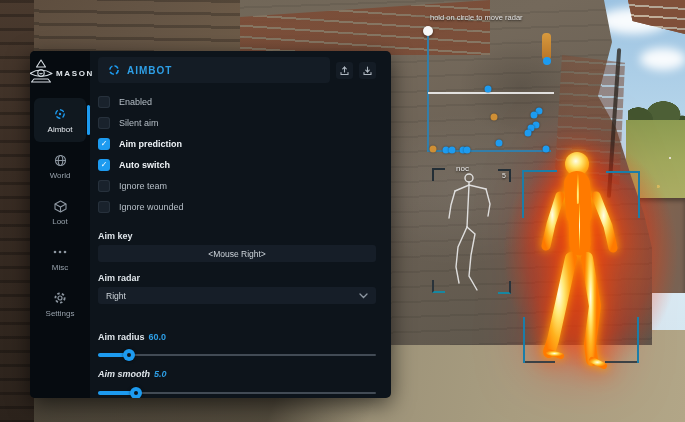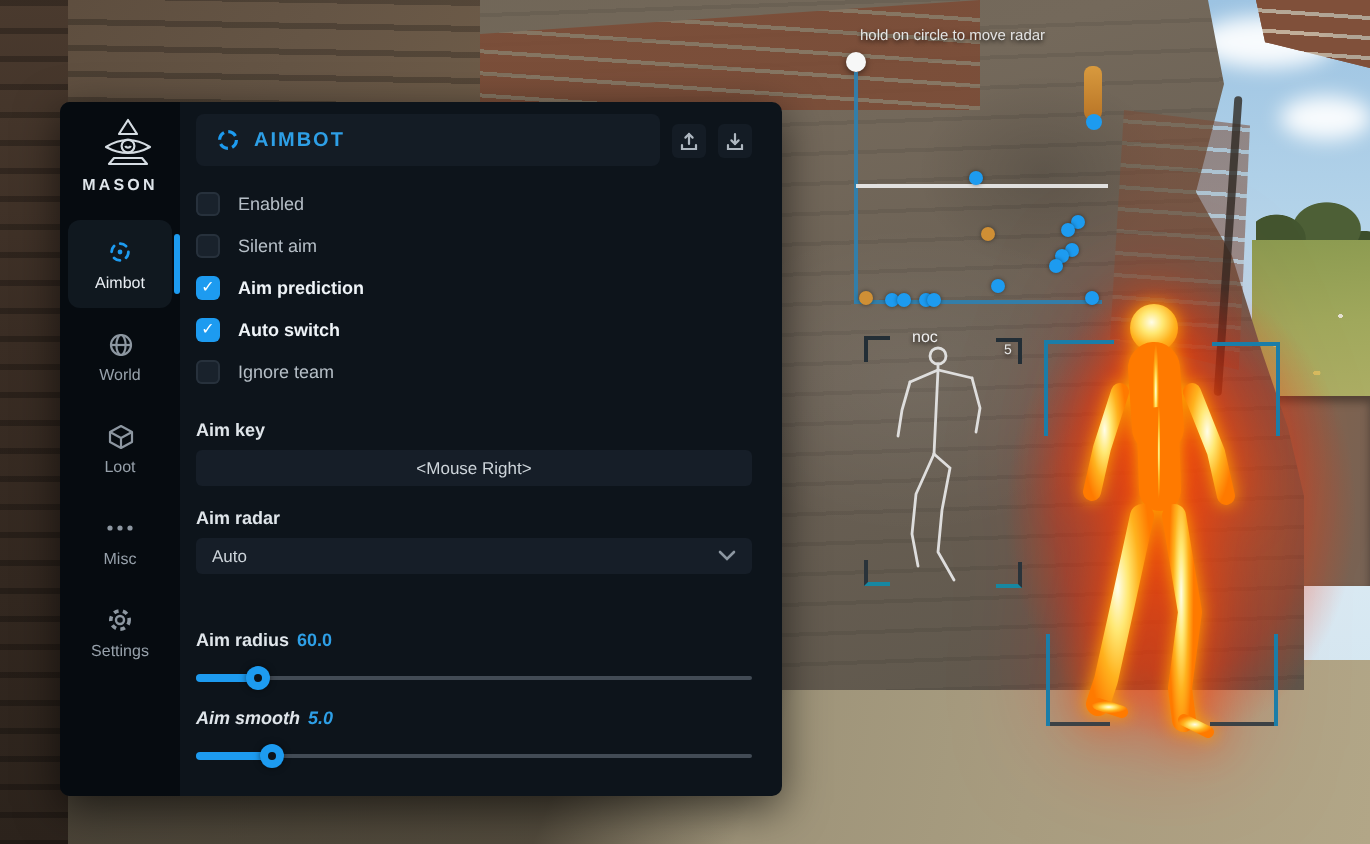--- a/index.html
+++ b/index.html
@@ -53,21 +53,21 @@
   .topdark{left:0;top:0;width:240px;height:55px;
     background:repeating-linear-gradient(181deg,rgba(0,0,0,.22) 0 3px,transparent 3px 13px),
                linear-gradient(120deg,#5c4c3d 0%,#655545 60%,#6d5b48 100%);}
   .playerglow{left:478px;top:108px;width:225px;height:295px;border-radius:50%;
     background:radial-gradient(closest-side,rgba(255,96,18,.55),rgba(255,45,0,.28) 55%,transparent 78%);}
 
   
   .panel{left:30px;top:51px;width:361px;height:347px;display:flex;border-radius:5px;
     overflow:hidden;background:#0d141b;box-shadow:0 6px 22px rgba(0,0,0,.6);}
   .side{width:60px;background:#060b10;display:flex;flex-direction:column;align-items:center;flex-shrink:0;}
-  .logo{margin-top:7px;display:flex;flex-direction:column;align-items:flex-end;}
+  .logo{margin-top:7px;display:flex;flex-direction:row;align-items:center;}
   .logo svg{display:block;}
   .logo-text{margin-top:3px;font-size:8px;font-weight:bold;letter-spacing:1.6px;color:#dfe5ea;}
   .nav{margin-top:13px;width:100%;display:flex;flex-direction:column;gap:2px;align-items:center;}
   .nav-item{position:relative;width:52px;height:44px;border-radius:6px;display:flex;
     flex-direction:column;align-items:center;justify-content:center;gap:3px;cursor:pointer;}
   .nav-item.active{background:#10181f;}
   .nav-ic{height:15px;display:flex;align-items:center;justify-content:center;color:#8d97a1;}
   .nav-item.active .nav-ic{color:#1d9bf0;}
   .nav-lb{font-size:8px;color:#97a1ab;}
   .nav-item.active .nav-lb{color:#e8edf2;}
@@ -364,28 +364,32 @@
           <div class="cb-row">
             <span class="cb on">
               <span class="tick">✓</span>
             </span>
             <span class="cb-lb lit">Auto switch</span>
           </div>
           <div class="cb-row">
             <span class="cb"></span>
             <span class="cb-lb">Ignore team</span>
           </div>
+          <div class="cb-row">
+            <span class="cb"></span>
+            <span class="cb-lb">Ignore wounded</span>
+          </div>
         </div>
 
       <div class="fld-label">Aim key</div>
       <div class="keybtn">&lt;Mouse Right&gt;</div>
 
       <div class="fld-label" style="margin-top:9px;">Aim radar</div>
       <div class="select">
-        <span class="sel-val">Auto</span>
+        <span class="sel-val">Right</span>
         <svg class="chev" width="9" height="6" viewBox="0 0 9 6">
           <polyline points="1,1 4.5,4.5 8,1" fill="none" stroke="#8d97a1" stroke-width="1.3" stroke-linecap="round"></polyline>
         </svg>
       </div>
 
       <div class="fld-label" style="margin-top:26px;">
         <span>Aim radius</span>
         <span class="val">60.0</span>
       </div>
       <div class="slider">

